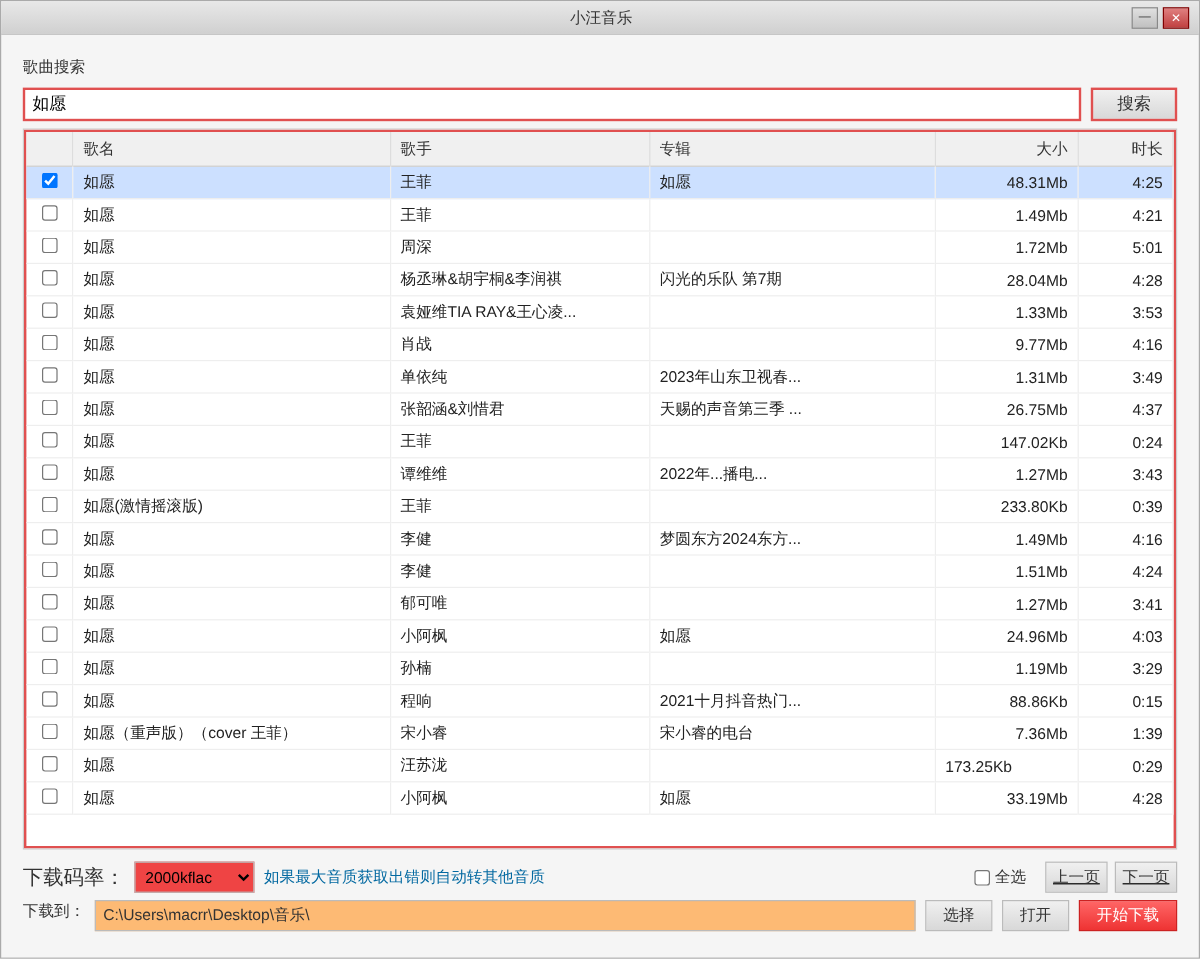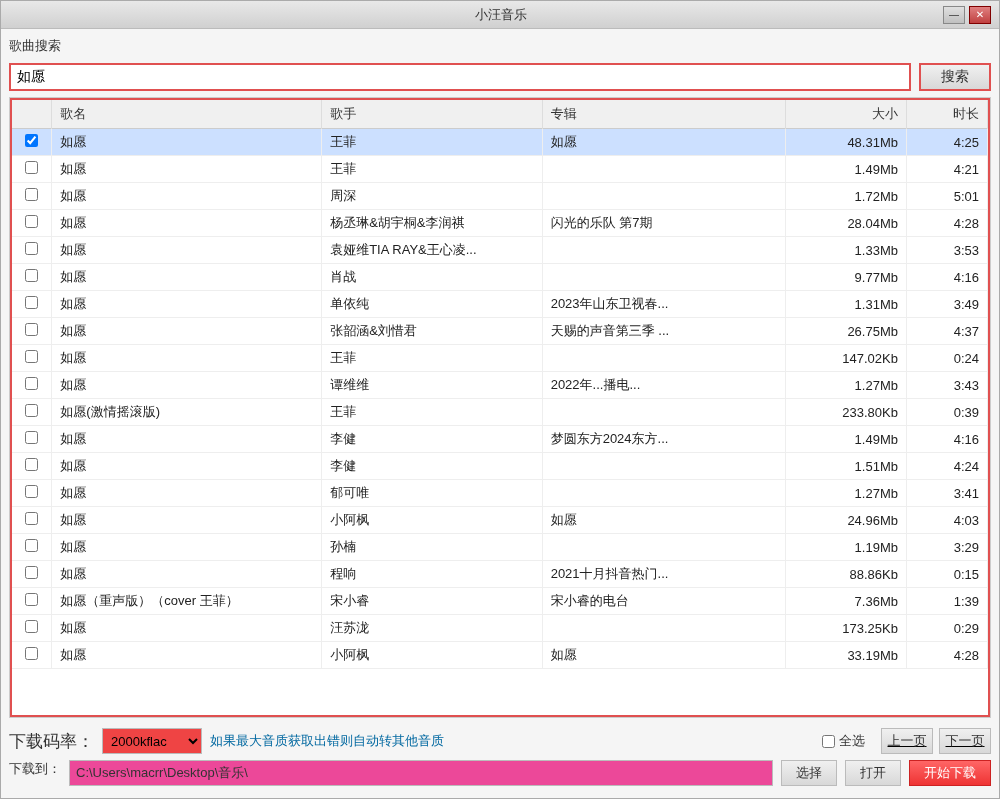--- a/index.html
+++ b/index.html
@@ -55,21 +55,21 @@
     }
     .title-btn.close {
       background: linear-gradient(to bottom, #e08080, #c04040);
       color: white;
       border-color: #800000;
     }
     .content {
       flex: 1;
       display: flex;
       flex-direction: column;
-      padding: 8px;
+      padding: 18px;
       gap: 6px;
       overflow: hidden;
     }
     .search-section-label {
       font-size: 13px;
       color: #333;
       margin-bottom: 2px;
     }
     .search-row {
       display: flex;
@@ -210,21 +210,21 @@
       color: #333;
       white-space: nowrap;
     }
     .path-value {
       flex: 1;
       height: 26px;
       border: 1px solid #bbb;
       padding: 0 6px;
       font-size: 13px;
       font-family: inherit;
-      background: #ec4899;
+      background: #fdba74;
       color: #333;
     }
     .action-btn {
       height: 26px;
       padding: 0 14px;
       background: linear-gradient(to bottom, #f0f0f0, #d8d8d8);
       border: 1px solid #bbb;
       cursor: pointer;
       font-size: 13px;
       font-family: inherit;
@@ -460,21 +460,21 @@
       <td class="col-size" style="text-align:right">7.36Mb</td>
       <td class="col-dur" style="text-align:right">1:39</td>
     </tr>
               <tr>
       <td class="checkbox-cell">
         <input type="checkbox" style="">
       </td>
       <td class="col-name">如愿</td>
       <td class="col-artist">汪苏泷</td>
       <td class="col-album"></td>
-      <td class="col-size" style="text-align:right">173.25Kb</td>
+      <td class="col-size" style="text-align:left">173.25Kb</td>
       <td class="col-dur" style="text-align:right">0:29</td>
     </tr>
               <tr>
       <td class="checkbox-cell">
         <input type="checkbox" style="">
       </td>
       <td class="col-name">如愿</td>
       <td class="col-artist">小阿枫</td>
       <td class="col-album">如愿</td>
       <td class="col-size" style="text-align:right">33.19Mb</td>

